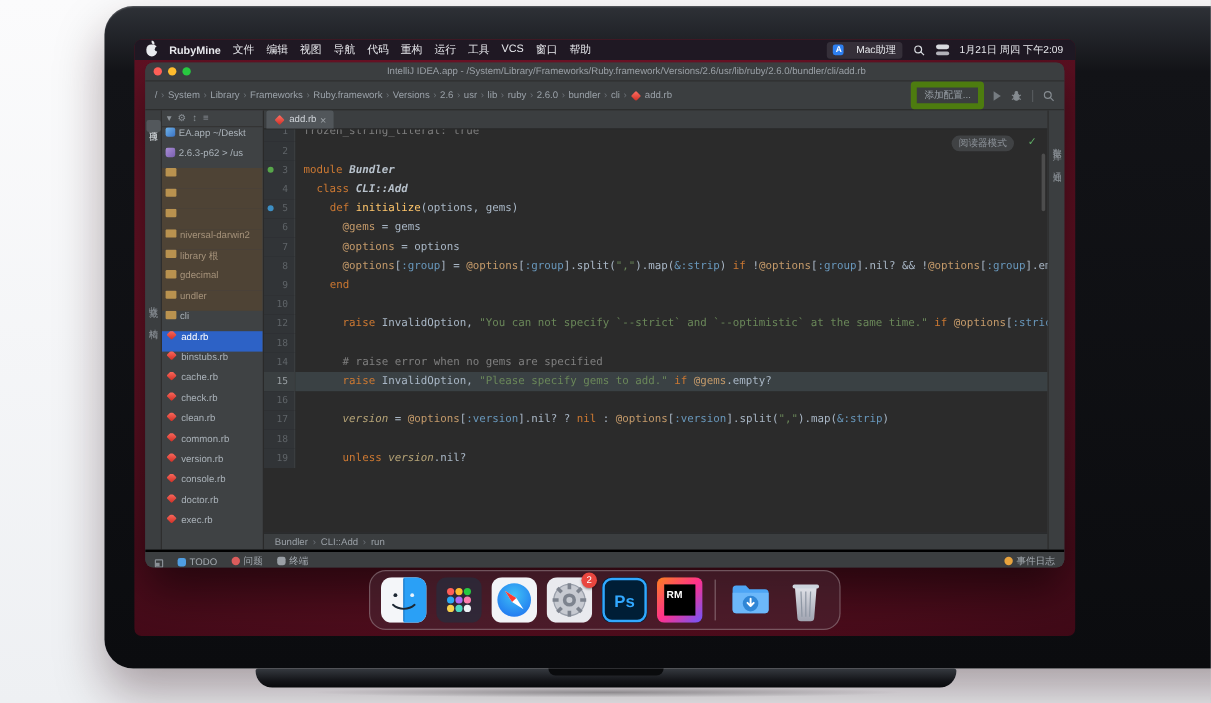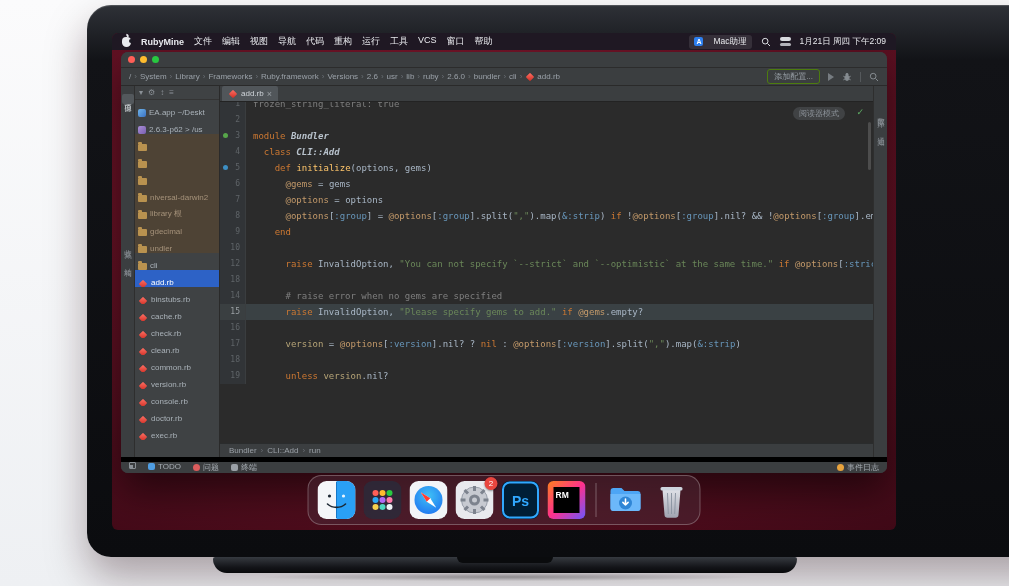--- a/index.html
+++ b/index.html
@@ -41,40 +41,40 @@
     box-shadow:0 18px 38px rgba(0,0,0,.55);display:flex;flex-direction:column;color:#a9b0b6}
   .titlebar{flex:0 0 16px;display:flex;align-items:center;background:#3b3e40;border-bottom:1px solid #2c2c2c;padding:0 7px;gap:5px}
   .tl{width:7px;height:7px;border-radius:50%;flex:0 0 7px}
   .tl-r{background:#ff5f57}.tl-y{background:#febc2e}.tl-g{background:#28c840}
   .title{flex:1;text-align:center;font-size:8px;color:#9aa0a6;white-space:nowrap;overflow:hidden;text-overflow:ellipsis;padding:0 10px}
   .navbar{flex:0 0 18px;display:flex;align-items:center;background:#3b3e40;border-bottom:1px solid #2a2a2a;padding:0 8px;font-size:8px;color:#9aa1a8}
   .bc{display:flex;align-items:center;gap:3px;min-width:0;overflow:hidden;white-space:nowrap}
   .bc-sep{color:#696f74}
   .bc-item{display:flex;align-items:center;gap:2px;flex:0 0 auto}
   .nav-right{margin-left:auto;display:flex;align-items:center;gap:8px;padding-left:10px;flex:0 0 auto}
-  .addcfg{border:1px solid #4d7c0f;border-radius:3px;padding:1px 6px;color:#9aa1a8;font-size:8px;white-space:nowrap}
+  .addcfg{border:5px solid #4d7c0f;border-radius:3px;padding:1px 6px;color:#9aa1a8;font-size:8px;white-space:nowrap}
   .play{width:0;height:0;border-left:6px solid #767c81;border-top:4px solid transparent;border-bottom:4px solid transparent;display:inline-block}
   .nav-ic{color:#858b90;display:inline-flex;align-items:center}
   .nav-sep{width:1px;height:10px;background:#55595c}
   
   .main{flex:1;display:flex;min-height:0}
   .stripe{width:14px;flex:0 0 14px;background:#3b3e40;display:flex;flex-direction:column;align-items:center;padding-top:8px;font-size:7.5px;color:#878d93}
   .stripe-left{border-right:1px solid #2e2e2e}
   .stripe-right{border-left:1px solid #2e2e2e}
   .vlabel{writing-mode:vertical-rl;letter-spacing:1px;line-height:12px}
   .vlabel.active{background:#53585c;border-radius:2px;padding:4px 0;color:#cfd4d8}
   .stripe-left .vlabel:nth-child(2){margin-top:140px}
   .stripe-left .vlabel:nth-child(3){margin-top:16px}
   .stripe-right .vlabel:nth-child(1){margin-top:18px}
   .stripe-right .vlabel:nth-child(2){margin-top:16px}
   
   .project{width:85px;flex:0 0 85px;background:#3f4244;border-right:1px solid #2a2a2a;font-size:8px;overflow:hidden;display:flex;flex-direction:column}
   .ptool{flex:0 0 14px;display:flex;align-items:center;gap:5px;padding:0 4px;color:#8a9096;border-bottom:1px solid #343434;font-size:8px}
   .ptree{flex:1;overflow:hidden}
-  .prow{height:17px;display:flex;align-items:flex-end;gap:3px;padding:0 3px;white-space:nowrap;color:#aab2b9;overflow:hidden}
+  .prow{height:17px;display:flex;align-items:flex-start;gap:3px;padding:0 3px;white-space:nowrap;color:#aab2b9;overflow:hidden}
   .prow.dim{color:#a5927a;background:#4e4335}
   .prow.sel{background:#2d62c6;color:#fff}
   .ic-folder{width:9px;height:7px;background:#b9924f;border-radius:1px;position:relative;flex:0 0 9px}
   .ic-folder::before{content:"";position:absolute;top:-2px;left:0;width:4px;height:2px;background:#b9924f;border-radius:1px 1px 0 0}
   .ic-gem{width:6px;height:6px;background:linear-gradient(135deg,#ff7064,#cf2e24);transform:rotate(45deg);border-radius:1px;flex:0 0 6px;margin:0 2px}
   .ic-app{width:8px;height:8px;border-radius:2px;background:linear-gradient(135deg,#6fb3e8,#3a72c4);flex:0 0 8px}
   .ic-lib{width:8px;height:8px;border-radius:2px;background:linear-gradient(135deg,#a98ed6,#7a5fb0);flex:0 0 8px}
   
   .editor{flex:1;min-width:0;display:flex;flex-direction:column;background:#2b2b2b}
   .tabbar{flex:0 0 16px;background:#3b3e40;display:flex;align-items:flex-end;border-bottom:1px solid #232323;padding-left:2px}
@@ -86,28 +86,28 @@
   .ln{flex:0 0 26px;text-align:right;padding-right:5px;color:#5f6468;background:#313437;border-right:1px solid #3a3d3f;position:relative;font-size:8px}
   .lc{flex:1;white-space:pre;padding-left:7px;color:#a9b7c6;overflow:hidden}
   .cl-hl .lc{background:#3a4144}
   .cl-hl .ln{background:#3a3f41;color:#9aa0a4}
   .gmark{position:absolute;left:3px;top:5px;width:5px;height:5px;border-radius:50%}
   .gm-green{background:#57a64a}
   .gm-blue{background:#3d8fc4}
   .c-kw{color:#cc7832}.c-str{color:#6a8759}.c-com{color:#7f7f7f}
   .c-cls{color:#b8c2cc;font-style:italic;font-weight:bold}
   .c-meth{color:#ffc66b}.c-ivar{color:#c49a6a}.c-sym{color:#6897bb}
-  .c-itl{color:#b6a477}
+  .c-itl{font-style:italic;color:#b6a477}
   .reader{position:absolute;top:5px;right:28px;color:#8d939a;font-size:8px;background:rgba(66,69,71,.9);padding:1px 6px;border-radius:8px}
   .inspect{position:absolute;top:5px;right:9px;color:#5fad65;font-size:9px;font-weight:bold}
   .vscroll{position:absolute;right:2px;top:20px;width:3px;height:48px;border-radius:2px;background:rgba(255,255,255,.16)}
   .crumbs{flex:0 0 14px;background:#3b3e40;border-top:1px solid #2a2c2d;display:flex;align-items:center;gap:4px;padding:0 9px;font-size:8px;color:#9aa0a6}
   .cr-sep{color:#696f74}
   
-  .bottombar{flex:0 0 15px;background:#3b3e40;border-top:5px solid #000000;display:flex;align-items:flex-start;padding:0 8px;gap:12px;font-size:8px;color:#a6acb2}
+  .bottombar{flex:0 0 15px;background:#3b3e40;border-top:2px solid #000000;display:flex;align-items:flex-end;padding:0 8px;gap:12px;font-size:8px;color:#a6acb2}
   .bb-item{display:flex;align-items:center;gap:3px}
   .bbic{width:7px;height:7px;border-radius:2px;flex:0 0 7px}
   .ic-todo{background:#4f9ee3}
   .ic-problems{background:#db5c5c;border-radius:50%}
   .ic-terminal{background:#9aa0a6}
   .ic-event-log{background:#e8a33d;border-radius:50%}
   .ic-tool-windows{background:transparent;border:1px solid #8a9096;border-radius:1px;position:relative}
   .ic-tool-windows::before{content:"";position:absolute;left:0;top:2px;width:2.5px;height:3px;background:#8a9096}
   .bb-right{margin-left:auto;display:flex;align-items:center;gap:4px}
   .statusbar{flex:0 0 15px;background:#3b3e40;border-top:1px solid #2b2d2e;display:flex;align-items:center;padding:0 9px;gap:10px;font-size:8px;color:#8d9399}
@@ -163,20 +163,21 @@
           <span class="cc"></span>
           <span>1月21日 周四 下午2:09</span>
         </div>
       </div>
 
       <div class="ide">
         <div class="titlebar">
           <span class="tl tl-r"></span>
           <span class="tl tl-y"></span>
           <span class="tl tl-g"></span>
+          <span class="title">IntelliJ IDEA.app - /System/Library/Frameworks/Ruby.framework/Versions/2.6/usr/lib/ruby/2.6.0/bundler/cli/add.rb</span>
         </div>
 
         <div class="navbar">
           <div class="bc">
               <span class="bc-item">
                 <span>/</span>
               </span>
               <span class="bc-sep">›</span>
               <span class="bc-item">
                 <span>System</span>

